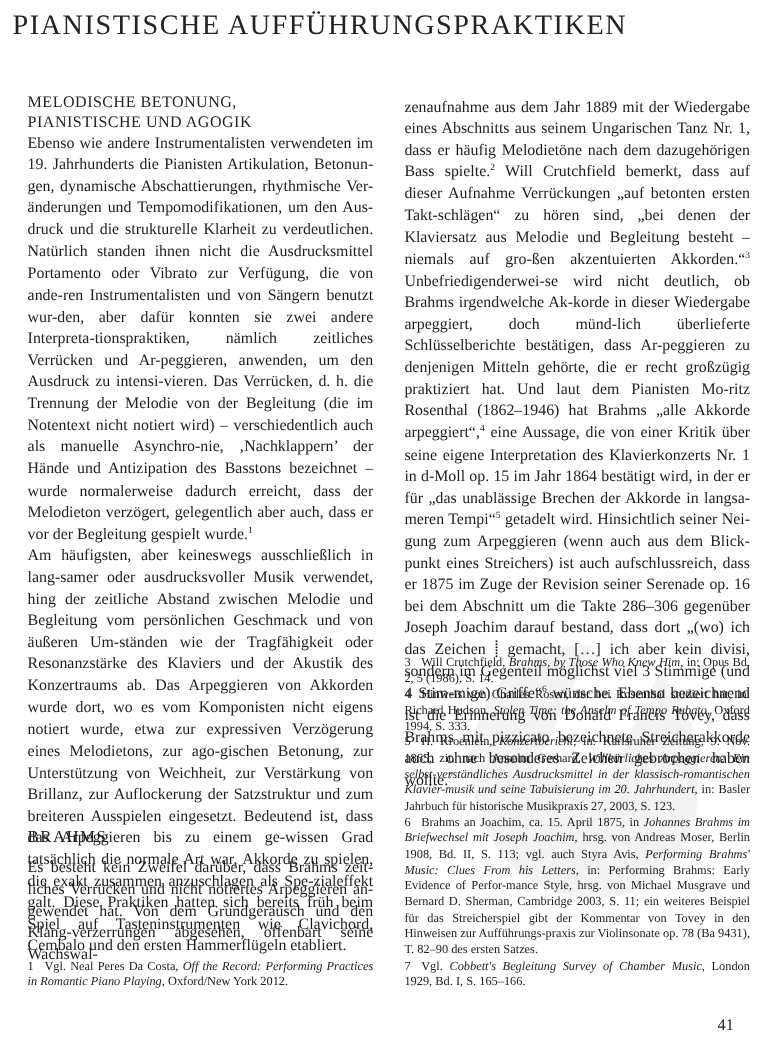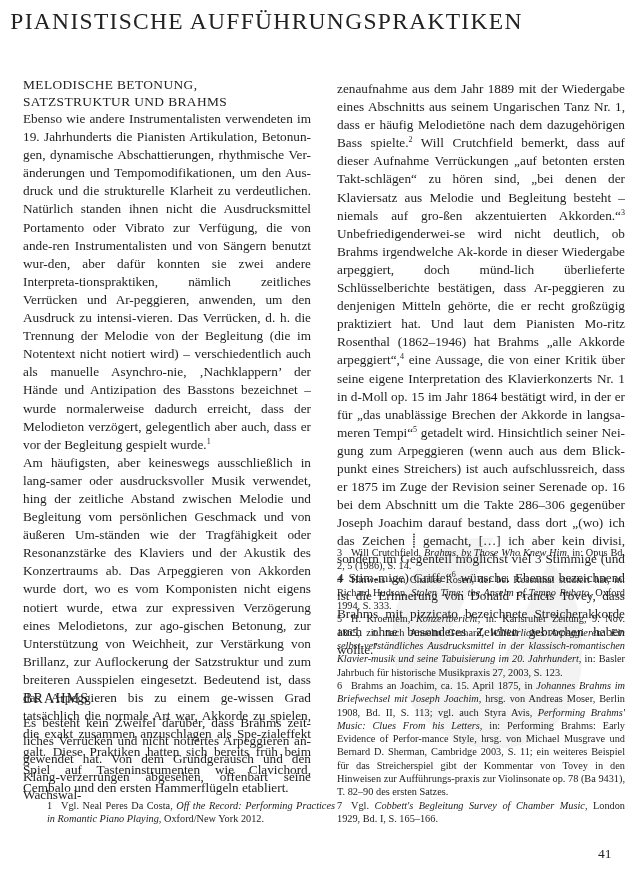--- a/index.html
+++ b/index.html
@@ -34,30 +34,30 @@
 
 <div class="watermark"></div>
 <div class="watermark-cut"></div>
 
 <div class="content">
   <div class="running-head">PIANISTISCHE AUFFÜHRUNGSPRAKTIKEN</div>
 
   <div class="col col-left">
     <div class="heading" style="top:76px;">
       <div>MELODISCHE BETONUNG,</div>
-      <div>SATZSTRUKTUR UND BRAHMS</div>
+      <div>PIANISTISCHE UND AGOGIK</div>
     </div>
     <div class="body-text" style="top:110px;">
       <p><span>Ebenso wie andere Instrumentalisten verwendeten im 19. Jahrhunderts die Pianisten Artikulation, Betonun-gen, dynamische Abschattierungen, rhythmische Ver-änderungen und Tempomodifikationen, um den Aus-druck und die strukturelle Klarheit zu verdeutlichen. Natürlich standen ihnen nicht die Ausdrucksmittel Portamento oder Vibrato zur Verfügung, die von ande-ren Instrumentalisten und von Sängern benutzt wur-den, aber dafür konnten sie zwei andere Interpreta-tionspraktiken, nämlich zeitliches Verrücken und Ar-peggieren, anwenden, um den Ausdruck zu intensi-vieren. Das Verrücken, d. h. die Trennung der Melodie von der Begleitung (die im Notentext nicht notiert wird) – verschiedentlich auch als manuelle Asynchro-nie, ‚Nachklappern’ der Hände und Antizipation des Basstons bezeichnet – wurde normalerweise dadurch erreicht, dass der Melodieton verzögert, gelegentlich aber auch, dass er vor der Begleitung gespielt wurde.</span><sup>1</sup><br><span>Am häufigsten, aber keineswegs ausschließlich in lang-samer oder ausdrucksvoller Musik verwendet, hing der zeitliche Abstand zwischen Melodie und Begleitung vom persönlichen Geschmack und von äußeren Um-ständen wie der Tragfähigkeit oder Resonanzstärke des Klaviers und der Akustik des Konzertraums ab. Das Arpeggieren von Akkorden wurde dort, wo es vom Komponisten nicht eigens notiert wurde, etwa zur expressiven Verzögerung eines Melodietons, zur ago-gischen Betonung, zur Unterstützung von Weichheit, zur Verstärkung von Brillanz, zur Auflockerung der Satzstruktur und zum breiteren Ausspielen eingesetzt. Bedeutend ist, dass das Arpeggieren bis zu einem ge-wissen Grad tatsächlich die normale Art war, Akkorde zu spielen, die exakt zusammen anzuschlagen als Spe-zialeffekt galt. Diese Praktiken hatten sich bereits früh beim Spiel auf Tasteninstrumenten wie Clavichord, Cembalo und den ersten Hammerflügeln etabliert.</span></p>
     </div>
     <div class="heading" style="top:690px; font-size:14px; letter-spacing:1.2px;">BRAHMS</div>
     <div class="body-text" style="top:714px;">
       <p>Es besteht kein Zweifel darüber, dass Brahms zeit-liches Verrücken und nicht notiertes Arpeggieren an-gewendet hat. Von dem Grundgeräusch und den Klang-verzerrungen abgesehen, offenbart seine Wachswal-</p>
     </div>
-    <div class="footnotes" style="top:799px;margin-left:24px;">
+    <div class="footnotes" style="top:799px;">
       <p class="fn"><span class="fn-num">1</span><span>Vgl. Neal Peres Da Costa, </span><em>Off the Record: Performing Practices in Romantic Piano Playing</em><span>, Oxford/New York 2012.</span></p>
     </div>
   </div>
 
   <div class="col col-right">
     <div class="body-text" style="top:80px;">
       <p><span>zenaufnahme aus dem Jahr 1889 mit der Wiedergabe eines Abschnitts aus seinem Ungarischen Tanz Nr. 1, dass er häufig Melodietöne nach dem dazugehörigen Bass spielte.</span><sup>2</sup><span> Will Crutchfield bemerkt, dass auf dieser Aufnahme Verrückungen „auf betonten ersten Takt-schlägen“ zu hören sind, „bei denen der Klaviersatz aus Melodie und Begleitung besteht – niemals auf gro-ßen akzentuierten Akkorden.“</span><sup>3</sup><span> Unbefriedigenderwei-se wird nicht deutlich, ob Brahms irgendwelche Ak-korde in dieser Wiedergabe arpeggiert, doch münd-lich überlieferte Schlüsselberichte bestätigen, dass Ar-peggieren zu denjenigen Mitteln gehörte, die er recht großzügig praktiziert hat. Und laut dem Pianisten Mo-ritz Rosenthal (1862–1946) hat Brahms „alle Akkorde arpeggiert“,</span><sup>4</sup><span> eine Aussage, die von einer Kritik über seine eigene Interpretation des Klavierkonzerts Nr. 1 in d-Moll op. 15 im Jahr 1864 bestätigt wird, in der er für „das unablässige Brechen der Akkorde in langsa-meren Tempi“</span><sup>5</sup><span> getadelt wird. Hinsichtlich seiner Nei-gung zum Arpeggieren (wenn auch aus dem Blick-punkt eines Streichers) ist auch aufschlussreich, dass er 1875 im Zuge der Revision seiner Serenade op. 16 bei dem Abschnitt um die Takte 286–306 gegenüber Joseph Joachim darauf bestand, dass dort „(wo) ich das Zeichen ⸽ gemacht, […] ich aber kein divisi, sondern im Gegenteil möglichst viel 3 Stimmige (und 4 Stim-mige) Griffe“</span><sup>6</sup><span> wünsche. Ebenso bezeichnend ist die Erinnerung von Donald Francis Tovey, dass Brahms mit pizzicato bezeichnete Streicherakkorde auch ohne besonderes Zeichen gebrochen haben wollte.</span><sup>7</sup></p>
     </div>
     <div class="footnotes" id="fn-right" style="top:546px;">
         <p class="fn"><span class="fn-num">3</span><span>Will Crutchfield, </span><em>Brahms, by Those Who Knew Him</em><span>, in: Opus Bd. 2, 5 (1986), S. 14.</span></p>

